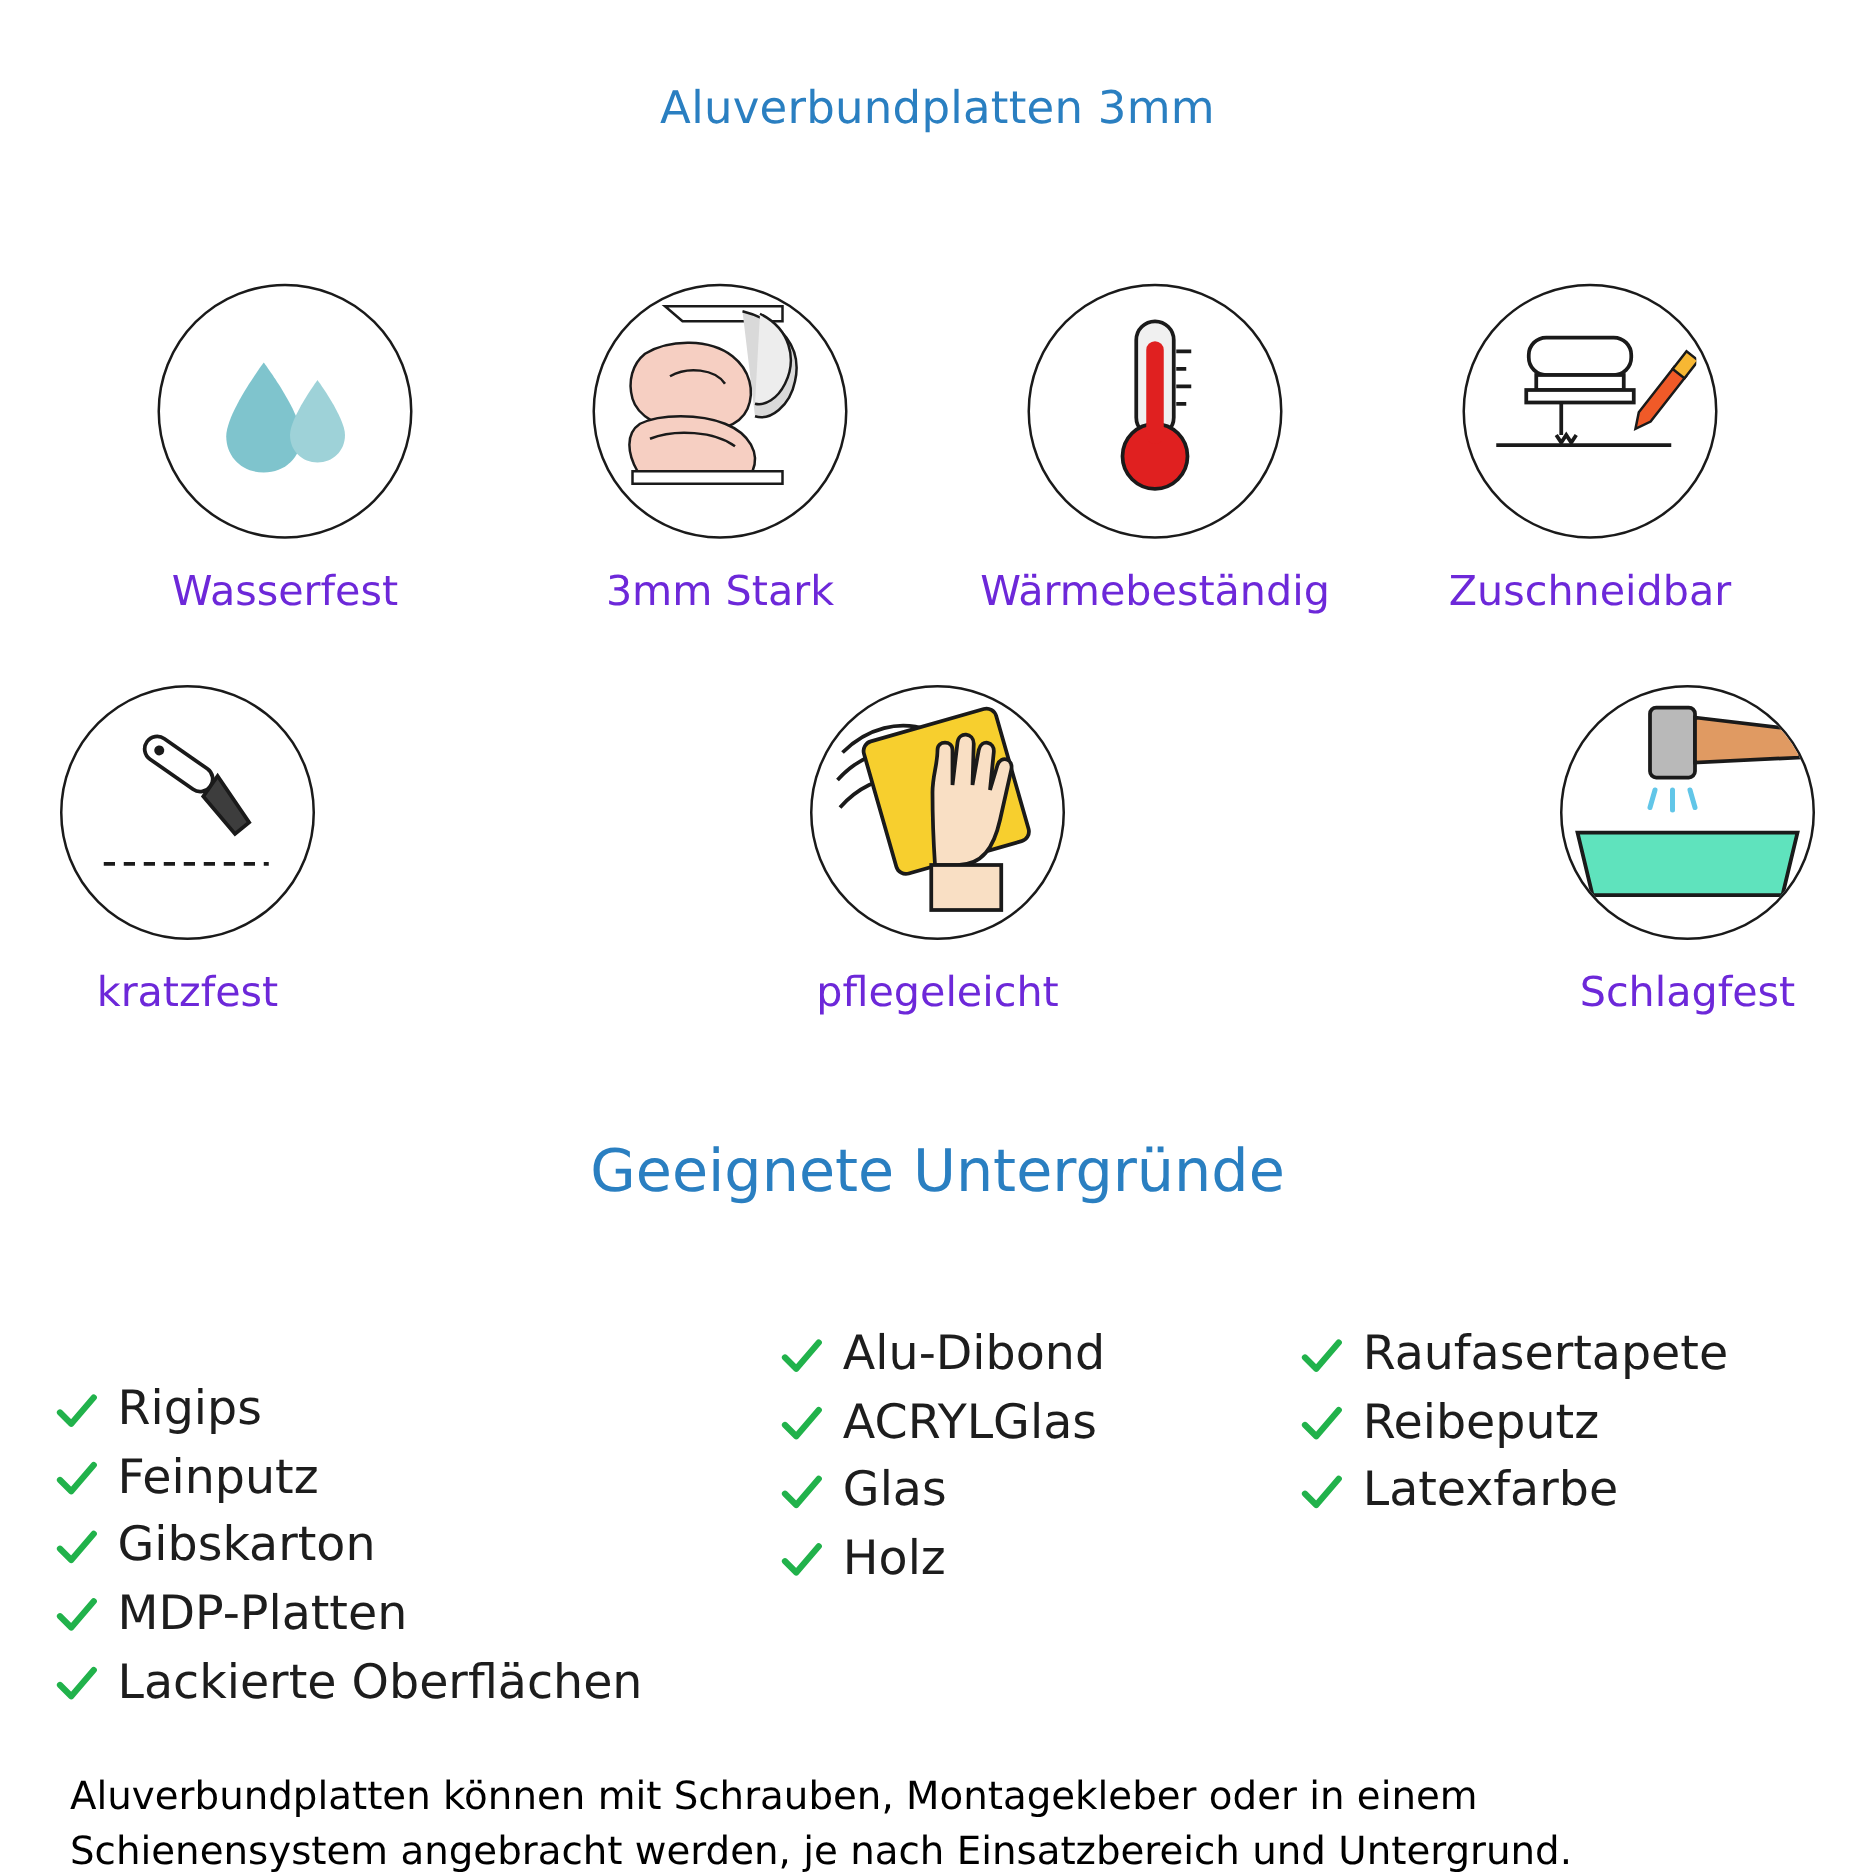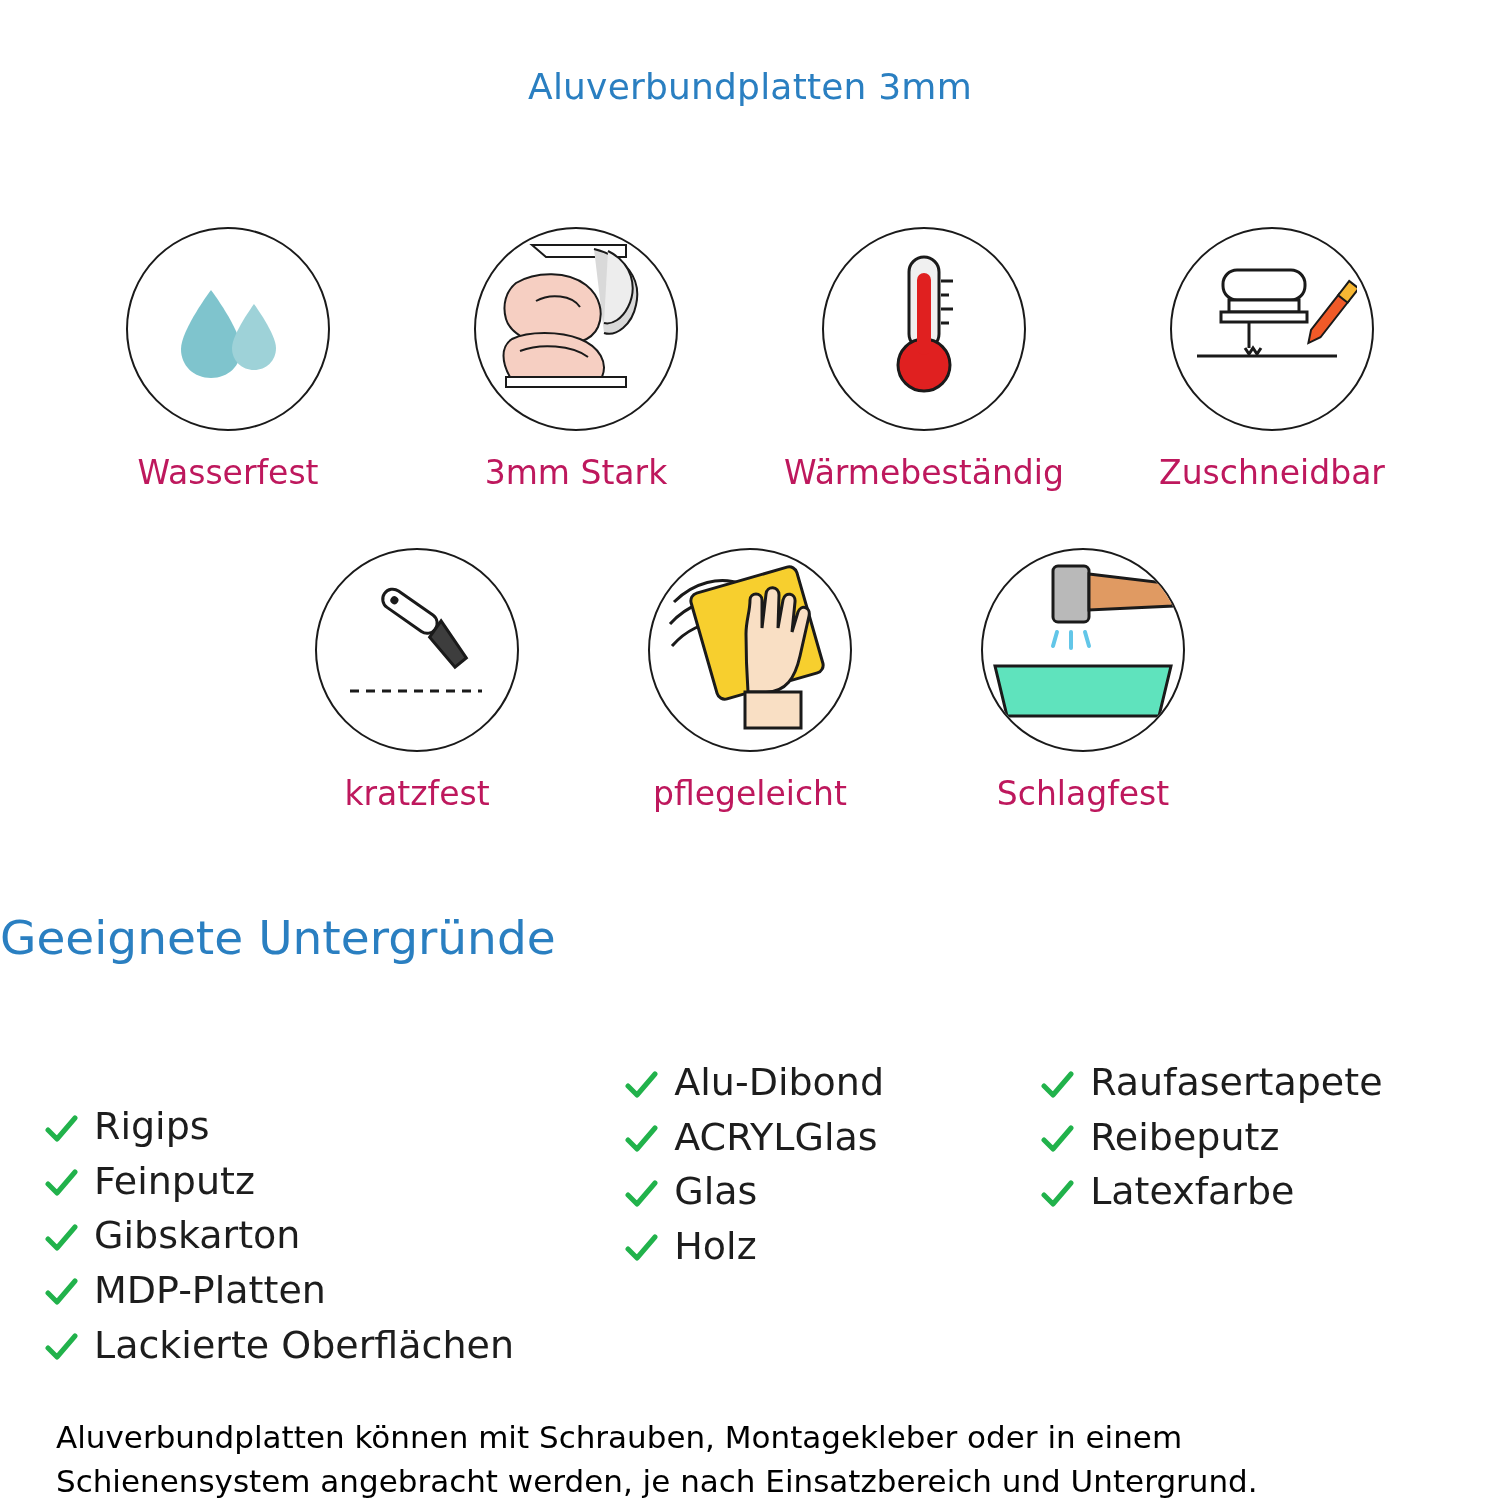--- a/index.html
+++ b/index.html
@@ -41,21 +41,21 @@
 
   
   .features-top {
     display: flex;
     justify-content: center;
     gap: 48px;
     margin-top: 68px;
   }
   .features-bottom {
     display: flex;
-    justify-content: center;
+    justify-content: space-between;
     gap: 33px;
     margin-top: 56px;
   }
   .feature {
     width: 300px;
     display: flex;
     flex-direction: column;
     align-items: center;
   }
   .circle {
@@ -66,28 +66,28 @@
     display: flex;
     align-items: center;
     justify-content: center;
     overflow: hidden;
     background: #fff;
     position: relative;
   }
   .feature-label {
     margin-top: 22px;
     font-size: 33px;
-    color: #be185d;
+    color: #6d28d9;
     text-align: center;
     white-space: nowrap;
   }
 
   
   .subtitle {
-    text-align: left;
+    text-align: center;
     color: #2a7fc1;
     font-size: 47px;
     font-weight: 400;
     padding-top: 58px;
     padding-bottom: 26px;
   }
   .substrates {
     display: flex;
     padding: 28px 44px 0 44px;
     gap: 0px;

